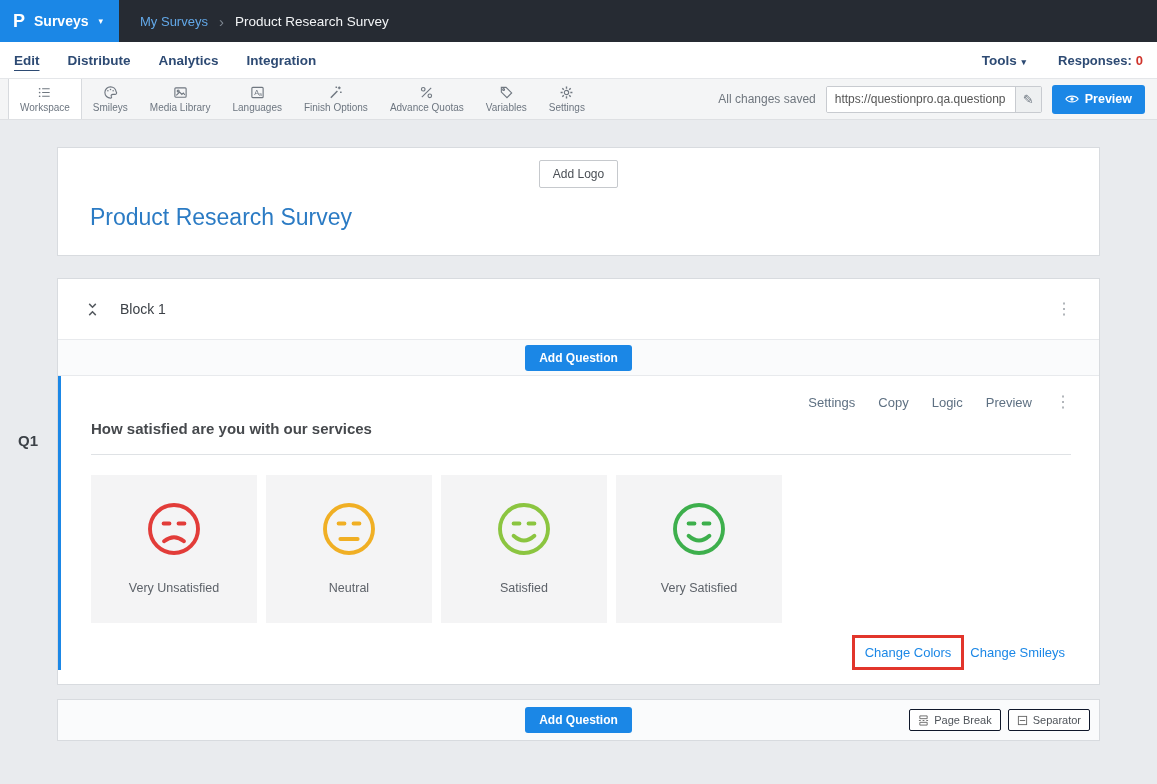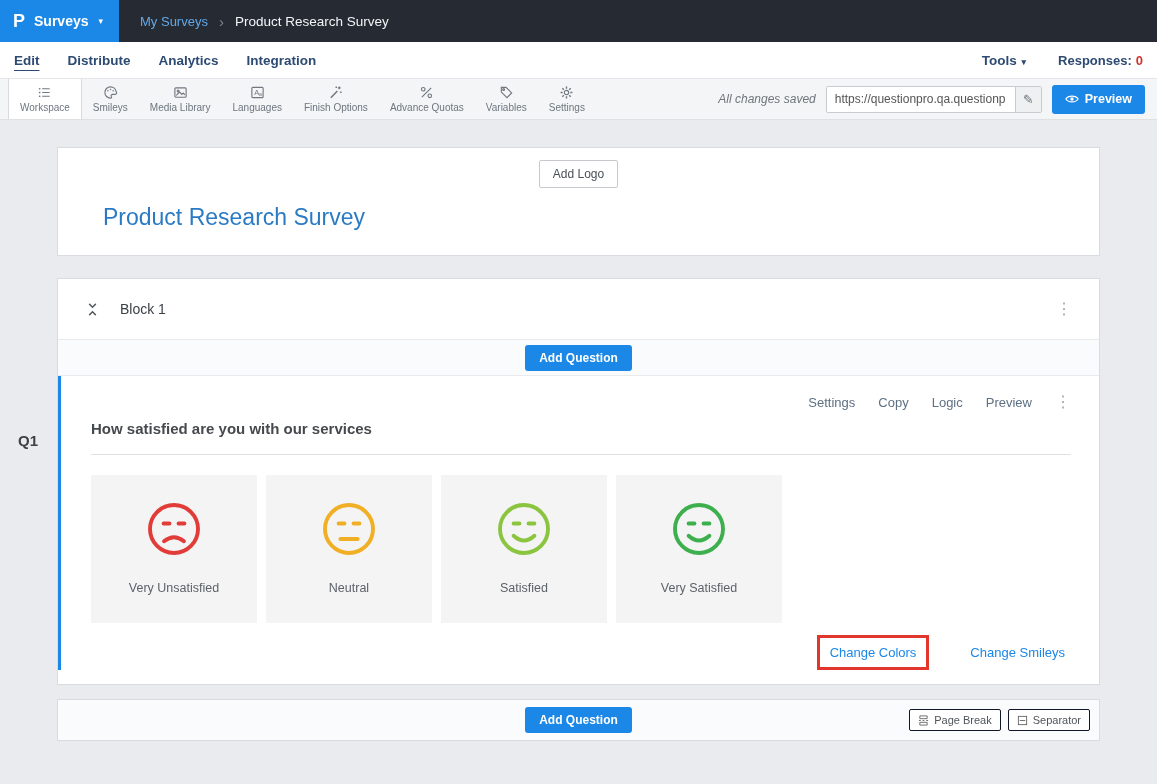--- a/index.html
+++ b/index.html
@@ -32,30 +32,30 @@
   .responses { font-size:13px; color:#2d4a73; font-weight:600; }
   .responses .count { color:#d0342b; margin-left:4px; }
 
   
   .toolbar { height:41px; background:#f4f5f6; display:flex; align-items:stretch; border-bottom:1px solid #dee0e3; padding-left:8px; }
   .tool { display:flex; flex-direction:column; align-items:center; justify-content:center; gap:2px; padding:0 11px; min-width:56px; cursor:pointer; }
   .tool .tlabel { font-size:10px; color:#6d7680; white-space:nowrap; }
   .tool.active { background:#fff; border-left:1px solid #d7dade; border-right:1px solid #d7dade; }
   .ticon { stroke:#6f7780; fill:none; stroke-width:1.2; }
   .toolbar-right { margin-left:auto; display:flex; align-items:center; gap:10px; padding-right:12px; }
-  .saved { font-style:italic; font-size:12px; color:#6f767e; }
+  .saved { font-size:12px; color:#6f767e; }
   .urlbox { display:flex; align-items:center; height:27px; background:#fff; border:1px solid #c8cbd0; border-radius:2px; overflow:hidden; }
   .urltext { width:188px; height:100%; border:none; outline:none; padding:0 8px; font-size:12px; color:#555; font-family:"Liberation Sans",sans-serif; }
   .pencil { width:26px; height:100%; display:flex; align-items:center; justify-content:center; background:#eef0f1; border-left:1px solid #c8cbd0; font-size:13px; color:#6d7680; cursor:pointer; }
   .preview-btn { display:flex; align-items:center; gap:6px; background:#1b87e6; color:#fff; font-size:12.5px; font-weight:700; height:29px; padding:0 13px; border-radius:3px; border:none; cursor:pointer; }
 
   
   .content { padding:27px 57px 0; }
   .card { background:#fff; border:1px solid #d8dbdf; }
-  .header-card { margin-bottom:22px; padding:12px 13px 24px; }
+  .header-card { margin-bottom:22px; padding:12px 0 24px; }
   .addlogo-wrap { text-align:center; }
   .addlogo { border:1px solid #c6c9cd; background:#fff; padding:6px 13px; font-size:12px; color:#4a4f55; border-radius:2px; cursor:pointer; }
   .survey-title { margin:16px 0 0 32px; font-size:23px; font-weight:400; color:#2b7bc4; }
 
   .block-head { height:61px; display:flex; align-items:center; padding:0 27px; border-bottom:1px solid #e8eaed; }
   .block-name { margin-left:20px; font-size:14px; color:#3c4147; }
   .kebab { margin-left:auto; color:#a3a8ae; font-size:16px; cursor:pointer; line-height:1; }
   .aq-row { height:36px; display:flex; align-items:center; justify-content:center; background:#fafbfc; border-bottom:1px solid #e8eaed; }
   .aq-btn { background:#1b87e6; color:#fff; font-size:12px; font-weight:700; padding:6px 14px; border-radius:3px; border:none; cursor:pointer; }
 
@@ -63,21 +63,21 @@
   .q-id { position:absolute; left:-43px; top:56px; font-size:15px; color:#3c4147; font-weight:600; }
   .q-inner { padding:18px 28px 0 30px; }
   .q-actions { display:flex; justify-content:flex-end; align-items:center; gap:23px; font-size:13px; color:#5e7082; height:16px; }
   .q-action { cursor:pointer; }
   .q-actions .kebab { margin-left:0; }
   .q-text { margin-top:10px; padding-bottom:17px; border-bottom:1px solid #dfe2e5; font-size:15px; color:#46494d; font-weight:600; cursor:text; }
   .options { display:flex; gap:9px; margin-top:20px; }
   .opt { width:166px; height:148px; background:#f4f4f5; display:flex; flex-direction:column; align-items:center; cursor:pointer; }
   .opt svg { margin-top:25px; }
   .opt-label { margin-top:23px; font-size:12.5px; color:#5d6269; }
-  .links-row { display:flex; justify-content:flex-end; align-items:center; margin:12px 6px 14px 0;gap:35px; }
+  .links-row { display:flex; justify-content:flex-end; align-items:center; margin:12px 6px 14px 0; }
   .change-colors { border:3px solid #e2352b; padding:7px 10px; color:#1b87e6; font-size:13px; cursor:pointer; margin-right:6px; background:#fff; }
   .change-smileys { color:#1b87e6; font-size:13px; cursor:pointer; }
   .validation-row { border-top:1px solid #e4e7ea; height:46px; display:flex; align-items:center; padding:0 28px 0 30px; }
   .v-label { font-size:13px; color:#3c4147; }
   .toggle { position:relative; width:32px; height:14px; background:#d3d5d8; border-radius:7px; margin-left:14px; cursor:pointer; }
   .knob { position:absolute; left:-1px; top:-3px; width:20px; height:20px; background:#fdfdfd; border:1px solid #c9ccd0; border-radius:50%; box-shadow:0 1px 2px rgba(0,0,0,.25); }
   .trash { margin-left:auto; cursor:pointer; display:flex; }
 
   .bottom-strip { margin-top:14px; background:#fafbfc; border:1px solid #d8dbdf; height:42px; display:flex; align-items:center; justify-content:center; position:relative; }
   .strip-right { position:absolute; right:9px; top:0; height:100%; display:flex; align-items:center; gap:7px; }

